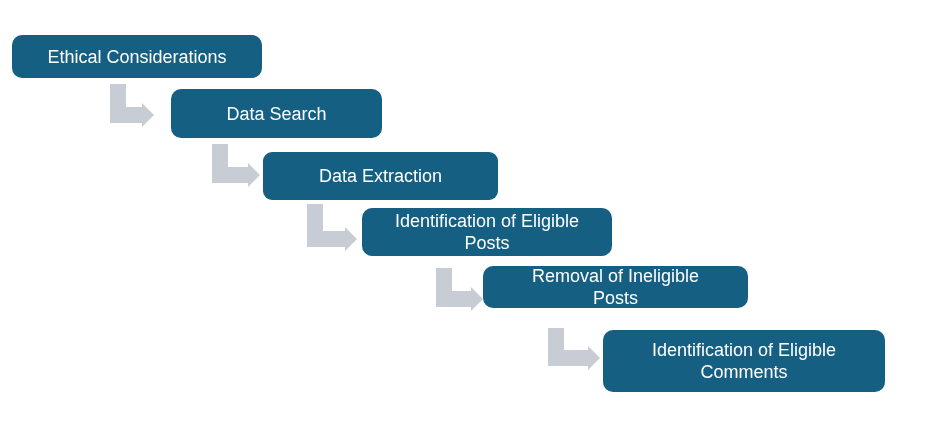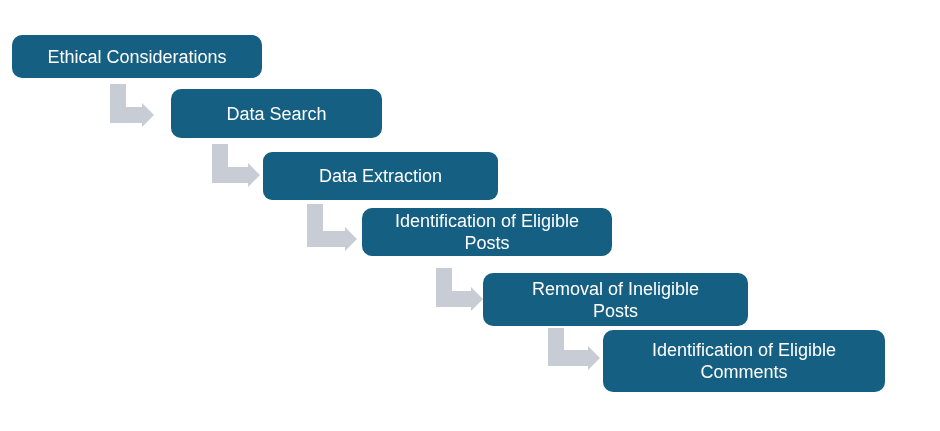--- a/index.html
+++ b/index.html
@@ -41,21 +41,21 @@
   .step .label {
     color: var(--box-text);
     font-size: 18px;
     line-height: 22px;
     white-space: pre-line;
   }
   .box1 { left: 12px;  top: 35px;  width: 250px; height: 43px; }
   .box2 { left: 171px; top: 89px;  width: 211px; height: 49px; }
   .box3 { left: 263px; top: 152px; width: 235px; height: 48px; border-radius: 9px; }
   .box4 { left: 362px; top: 208px; width: 250px; height: 48px; }
-  .box5 { left: 483px; top: 273px; width: 265px; height: 53px; }
+  .box5 { left: 483px; top: 266px; width: 265px; height: 42px; }
   .box6 { left: 603px; top: 330px; width: 282px; height: 62px; }
 </style>
 </head>
 <body>
 
 <div class="canvas">
 
   <svg class="connectors" viewBox="0 0 940 431" xmlns="http://www.w3.org/2000/svg" aria-hidden="true">
     <polygon points="110,84 126,84 126,107 142,107 142,103 154,115 142,127 142,123 110,123"></polygon>
     <polygon points="212,144 228,144 228,167 248,167 248,163 260,175 248,187 248,183 212,183"></polygon>

